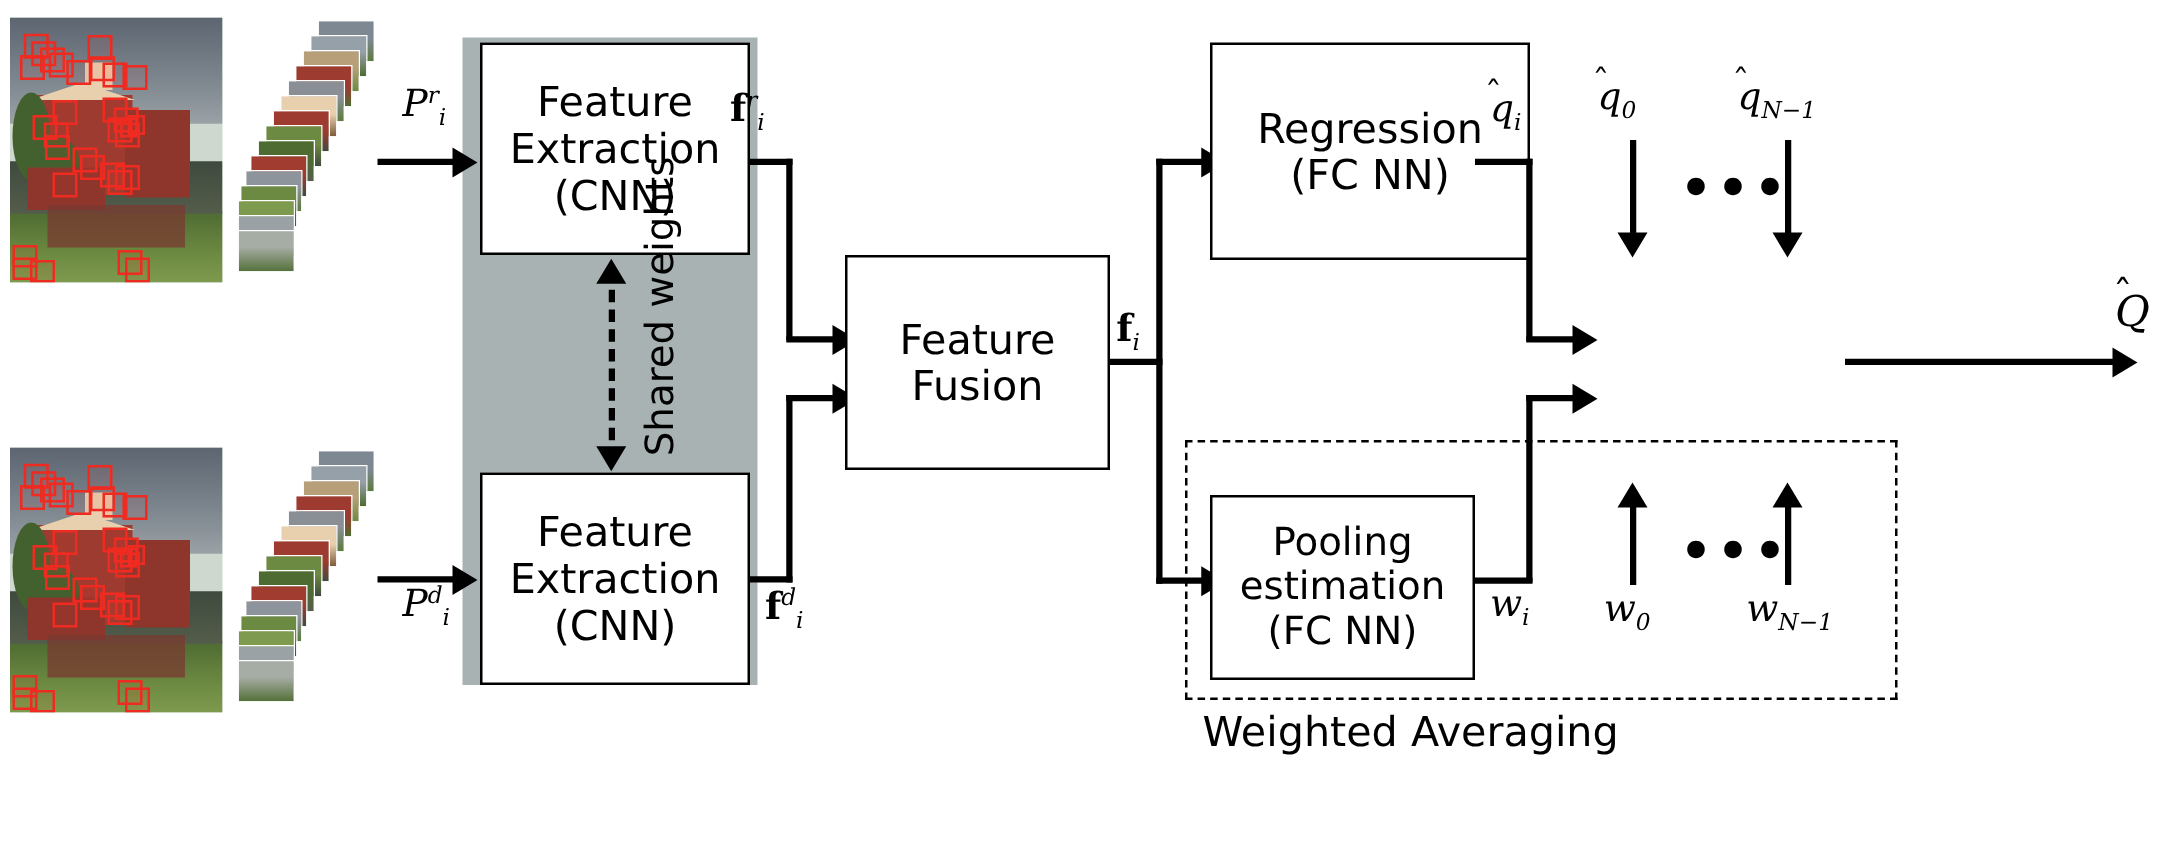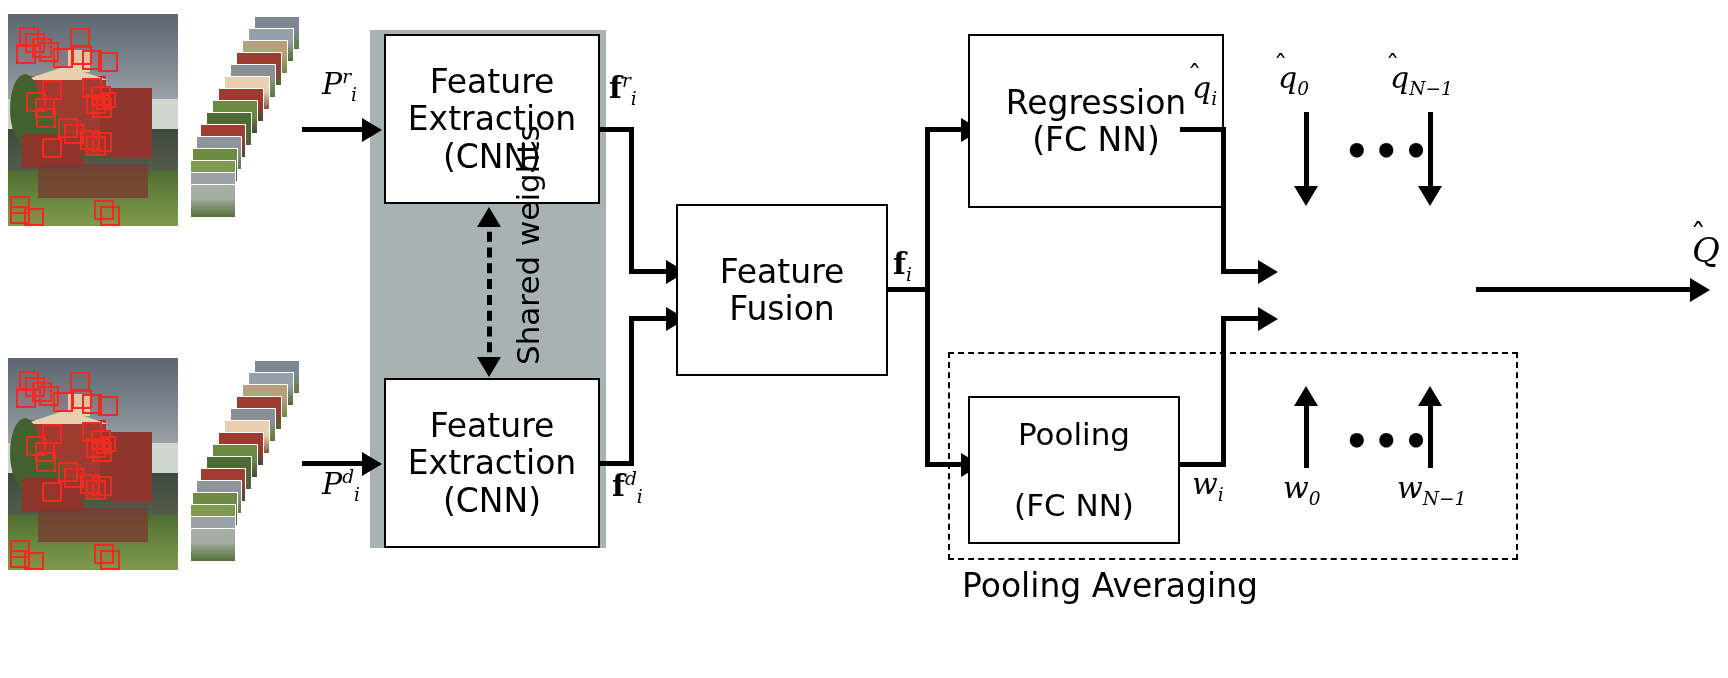--- a/index.html
+++ b/index.html
@@ -345,21 +345,21 @@
   <div class="hline" style="left:302px; top:461px; width:62px;"></div>
   <div class="arrow-right" style="left:362px; top:452px;"></div>
   <div class="lbl" style="left:322px; top:466px;">
     <span>P</span><sup>d</sup><sub>i</sub>
   </div>
 
   <div class="hline" style="left:600px; top:127px; width:34px;"></div>
   <div class="vline" style="left:629px; top:127px; height:145px;"></div>
   <div class="hline" style="left:629px; top:269px; width:42px;"></div>
   <div class="arrow-right" style="left:666px; top:260px;"></div>
-  <div class="lbl" style="left:609px; top:70px;">
+  <div class="lbl" style="left:584px; top:70px;">
     <span class="bold-f">f</span><sup>r</sup><sub>i</sub>
   </div>
 
   <div class="hline" style="left:600px; top:461px; width:34px;"></div>
   <div class="vline" style="left:629px; top:316px; height:150px;"></div>
   <div class="hline" style="left:629px; top:316px; width:42px;"></div>
   <div class="arrow-right" style="left:666px; top:307px;"></div>
   <div class="lbl" style="left:612px; top:468px;">
     <span class="bold-f">f</span><sup>d</sup><sub>i</sub>
   </div>
@@ -396,34 +396,34 @@
   <div class="arrow-right" style="left:1258px; top:260px;"></div>
   <div class="lbl" style="left:1192px; top:70px;">
     <span class="hat-wrap"><span class="hat">̂</span><span>q</span></span><sub>i</sub>
   </div>
 
   <div class="dashed-region" style="left:948px; top:352px; width:570px; height:208px;"></div>
 
   <div class="box" style="left:968px; top:396px; width:212px; height:148px; font-size:31px;">
     <div class="inner">
       <span>Pooling</span><br>
-      <br>
+      <span>estimation</span><br>
       <span>(FC NN)</span>
     </div>
   </div>
 
   <div class="hline" style="left:1180px; top:462px; width:46px;"></div>
   <div class="vline" style="left:1221px; top:316px; height:150px;"></div>
   <div class="hline" style="left:1221px; top:316px; width:42px;"></div>
   <div class="arrow-right" style="left:1258px; top:307px;"></div>
   <div class="lbl" style="left:1192px; top:466px;">
     <span>w</span><sub>i</sub>
   </div>
 
-  <div class="caption" style="left:962px; top:566px;">Pooling Averaging</div>
+  <div class="caption" style="left:962px; top:566px;">Weighted Averaging</div>
 
 
   <div class="vline" style="left:1304px; top:112px; height:76px;"></div>
   <div class="arrow-down" style="left:1294px; top:186px;"></div>
   <div class="lbl" style="left:1278px; top:60px;">
     <span class="hat-wrap"><span class="hat">̂</span><span>q</span></span><sub>0</sub>
   </div>
 
   <div class="vline" style="left:1428px; top:112px; height:76px;"></div>
   <div class="arrow-down" style="left:1418px; top:186px;"></div>

